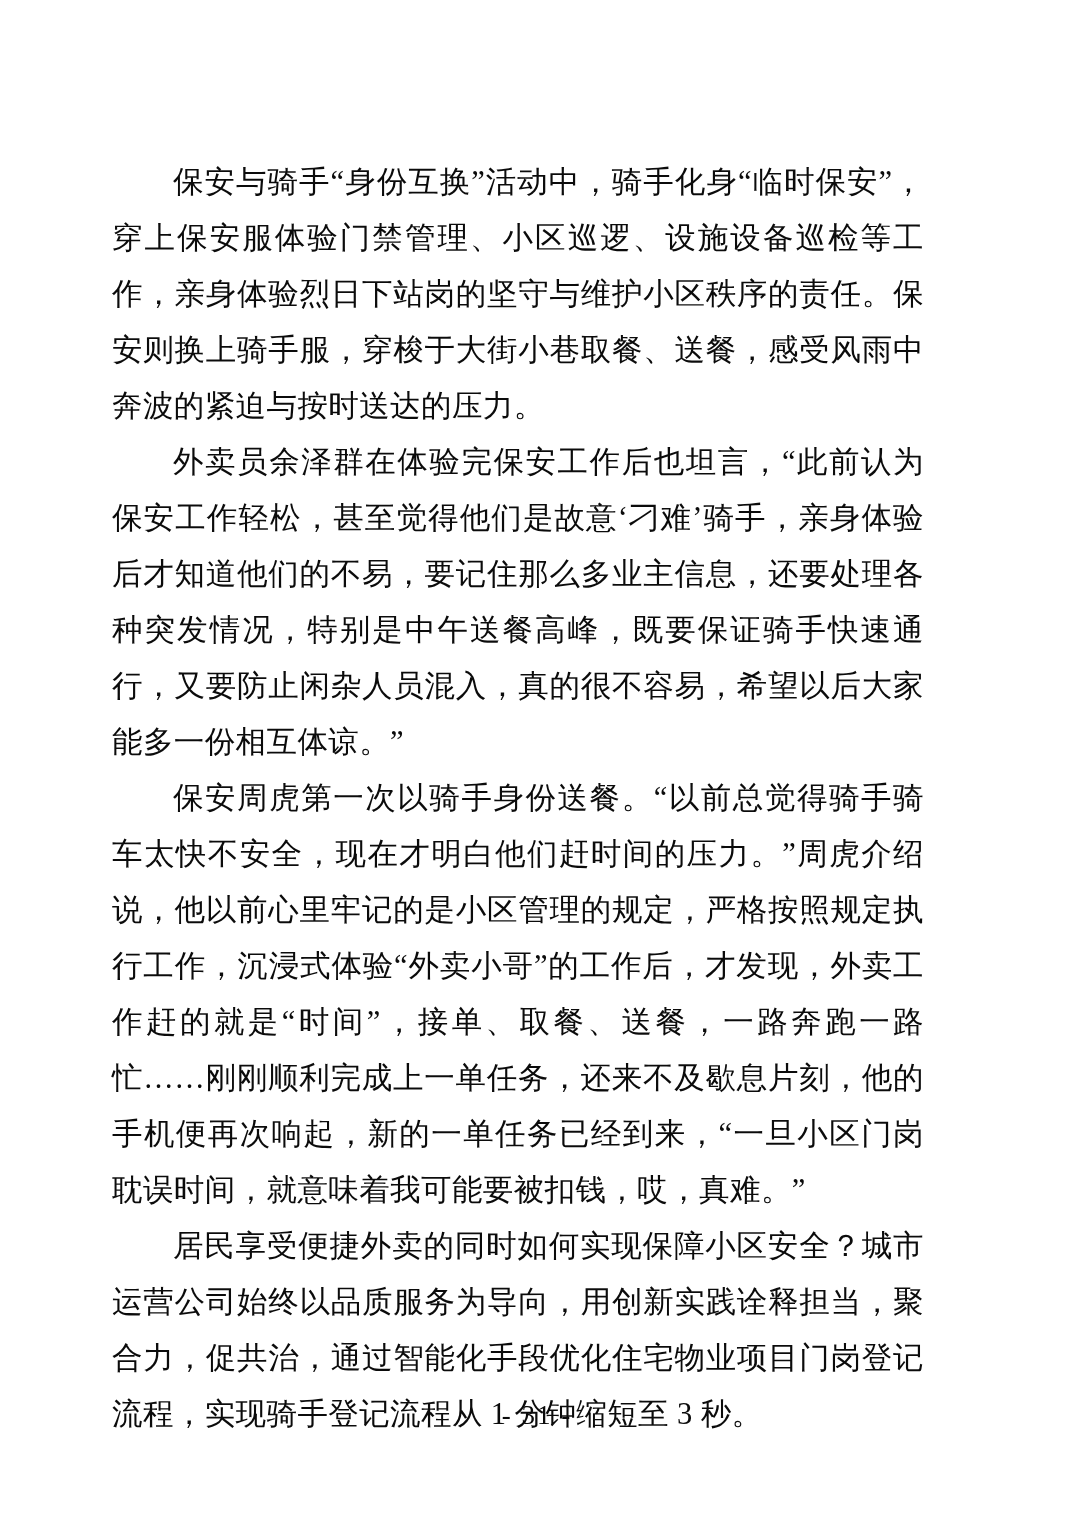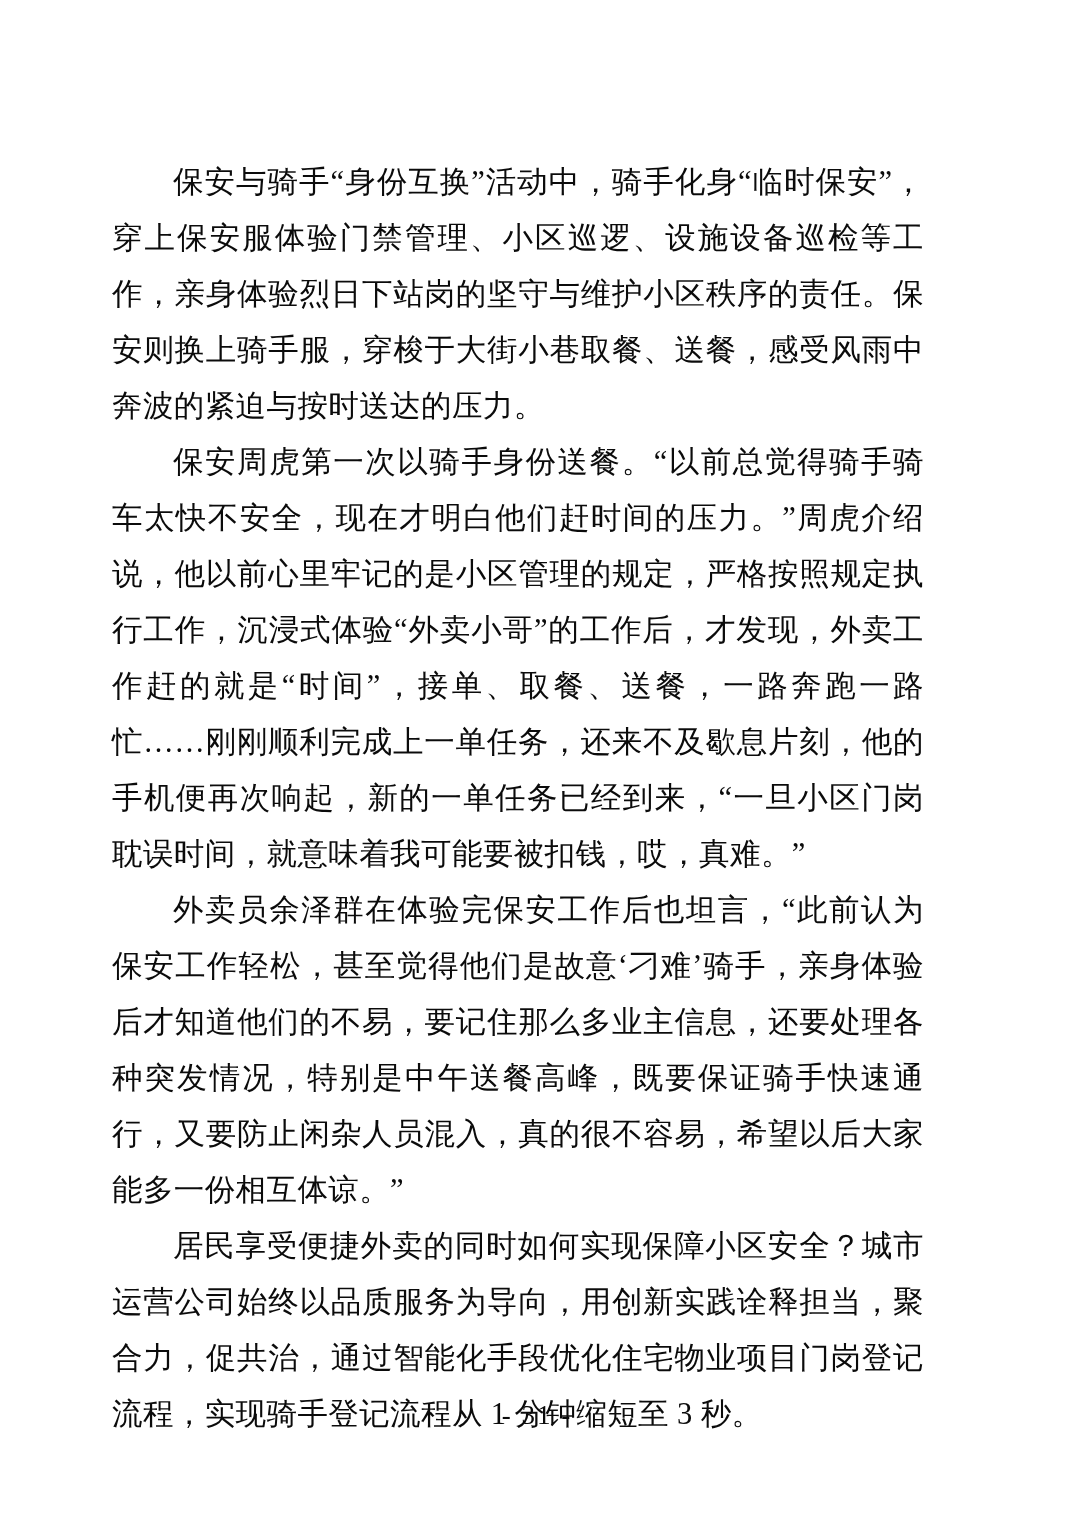--- a/index.html
+++ b/index.html
@@ -52,19 +52,19 @@
     font-family: "Liberation Serif", "DejaVu Serif", serif;
     letter-spacing: 2px;
   }
 </style>
 </head>
 <body>
 
 <div class="page">
   <div class="body-text">
     <p class="para">保安与骑手“身份互换”活动中，骑手化身“临时保安”，穿上保安服体验门禁管理、小区巡逻、设施设备巡检等工作，亲身体验烈日下站岗的坚守与维护小区秩序的责任。保安则换上骑手服，穿梭于大街小巷取餐、送餐，感受风雨中奔波的紧迫与按时送达的压力。</p>
+    <p class="para">外卖员余泽群在体验完保安工作后也坦言，“此前认为保安工作轻松，甚至觉得他们是故意‘刁难’骑手，亲身体验后才知道他们的不易，要记住那么多业主信息，还要处理各种突发情况，特别是中午送餐高峰，既要保证骑手快速通行，又要防止闲杂人员混入，真的很不容易，希望以后大家能多一份相互体谅。”</p>
     <p class="para">保安周虎第一次以骑手身份送餐。“以前总觉得骑手骑车太快不安全，现在才明白他们赶时间的压力。”周虎介绍说，他以前心里牢记的是小区管理的规定，严格按照规定执行工作，沉浸式体验“外卖小哥”的工作后，才发现，外卖工作赶的就是“时间”，接单、取餐、送餐，一路奔跑一路忙……刚刚顺利完成上一单任务，还来不及歇息片刻，他的手机便再次响起，新的一单任务已经到来，“一旦小区门岗耽误时间，就意味着我可能要被扣钱，哎，真难。”</p>
-    <p class="para">外卖员余泽群在体验完保安工作后也坦言，“此前认为保安工作轻松，甚至觉得他们是故意‘刁难’骑手，亲身体验后才知道他们的不易，要记住那么多业主信息，还要处理各种突发情况，特别是中午送餐高峰，既要保证骑手快速通行，又要防止闲杂人员混入，真的很不容易，希望以后大家能多一份相互体谅。”</p>
     <p class="para">居民享受便捷外卖的同时如何实现保障小区安全？城市运营公司始终以品质服务为导向，用创新实践诠释担当，聚合力，促共治，通过智能化手段优化住宅物业项目门岗登记流程，实现骑手登记流程从 1 分钟缩短至 3 秒。</p>
   </div>
 </div>
 
 <div class="page-number">- 31 -</div>
 
 </body></html>

